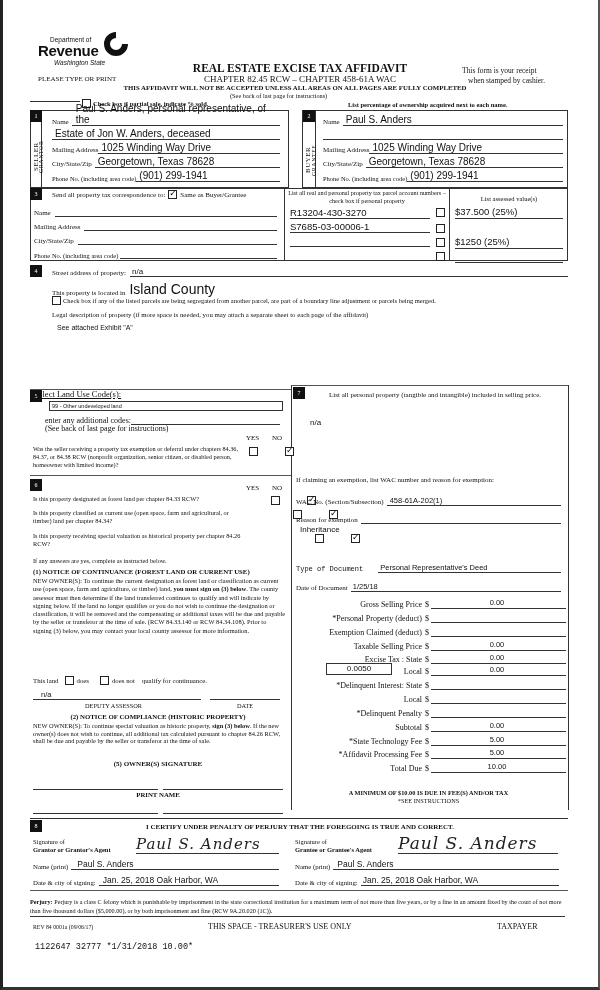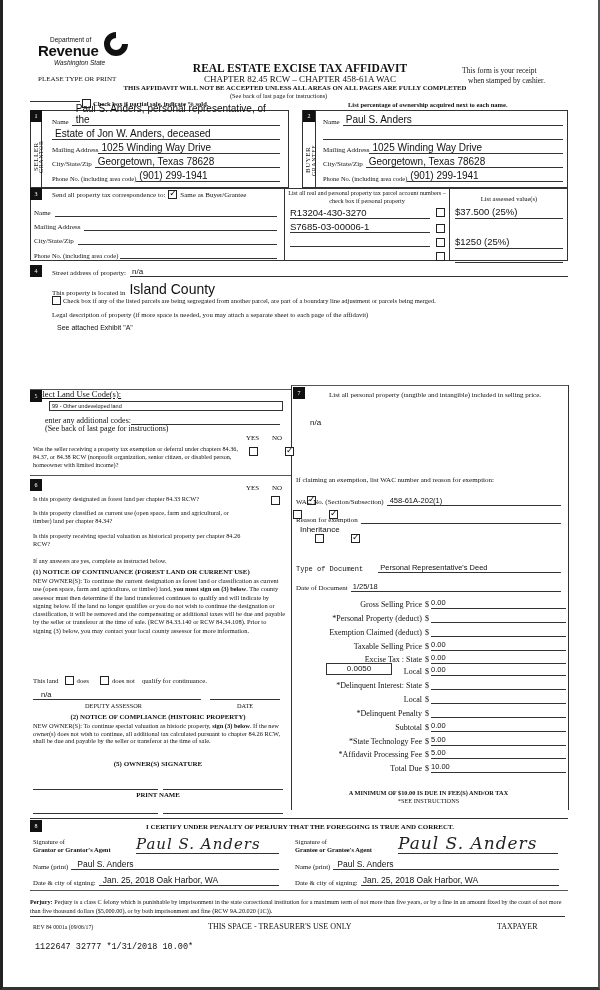--- a/index.html
+++ b/index.html
@@ -13,21 +13,21 @@
   .num { position: absolute; width: 12px; height: 12px; background: #111; color: #fff; font-size: 6px; text-align: center; line-height: 12px; }
   .cb { display: inline-block; width: 9px; height: 9px; border: 1px solid #222; vertical-align: middle; position: relative; background: #fff; }
   .cb.checked::after { content: "\2713"; position: absolute; left: 0px; top: -3px; font-size: 9px; font-family: "DejaVu Sans", sans-serif; }
   .box { position: absolute; border: 1px solid #333; }
   .vert { position: absolute; writing-mode: vertical-rl; transform: rotate(180deg); font-size: 7px; letter-spacing: 0.5px; text-align: center; }
   .row { position: absolute; display: flex; align-items: flex-end; }
   .lbl { font-size: 7.5px; white-space: nowrap; }
   .money-row { position: absolute; left: 300px; width: 270px; display: flex; align-items: flex-end; height: 12px; }
   .money-row .ml { width: 125px; text-align: right; font-size: 8px; padding-right: 3px; white-space: nowrap; }
   .money-row .dollar { font-size: 8px; width: 6px; }
-  .money-row .mv { flex: 0 0 135px; border-bottom: 1px solid #333; text-align: left; font-size: 7.5px; font-family: "Liberation Sans", sans-serif; padding-right: 3px; height: 11px; }
+  .money-row .mv { flex: 0 0 135px; border-bottom: 1px solid #333; text-align: center; font-size: 7.5px; font-family: "Liberation Sans", sans-serif; padding-right: 3px; height: 11px; }
   .bold { font-weight: bold; }
   .center { text-align: center; }
   .sig { font-family: "DejaVu Serif", serif; font-style: italic; font-size: 15px; color: #222; letter-spacing: 1px; }
 </style>
 </head>
 <body>
 
 
 
 <div class="frame"></div>

